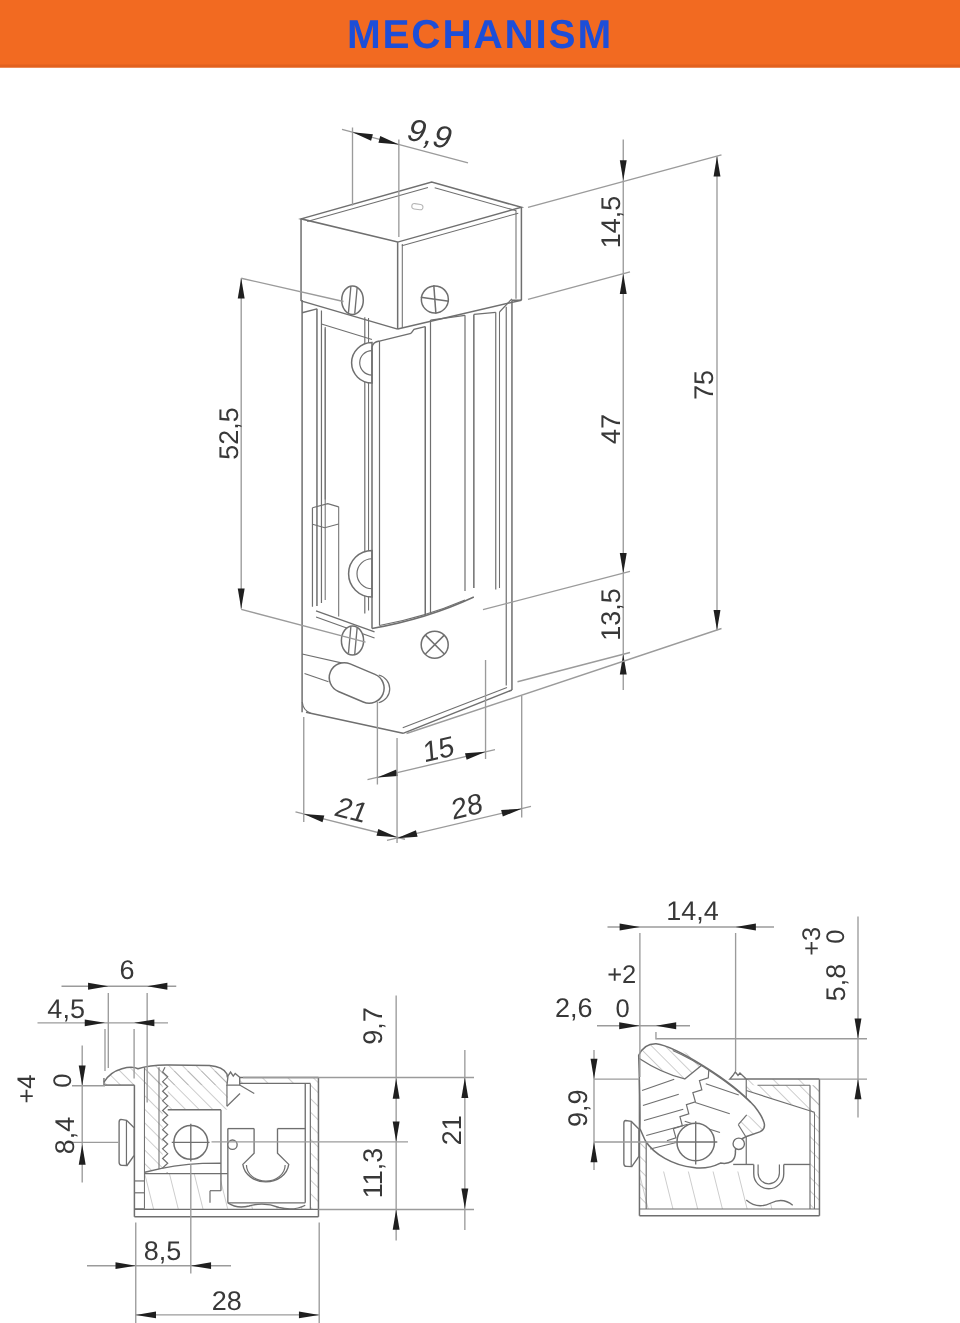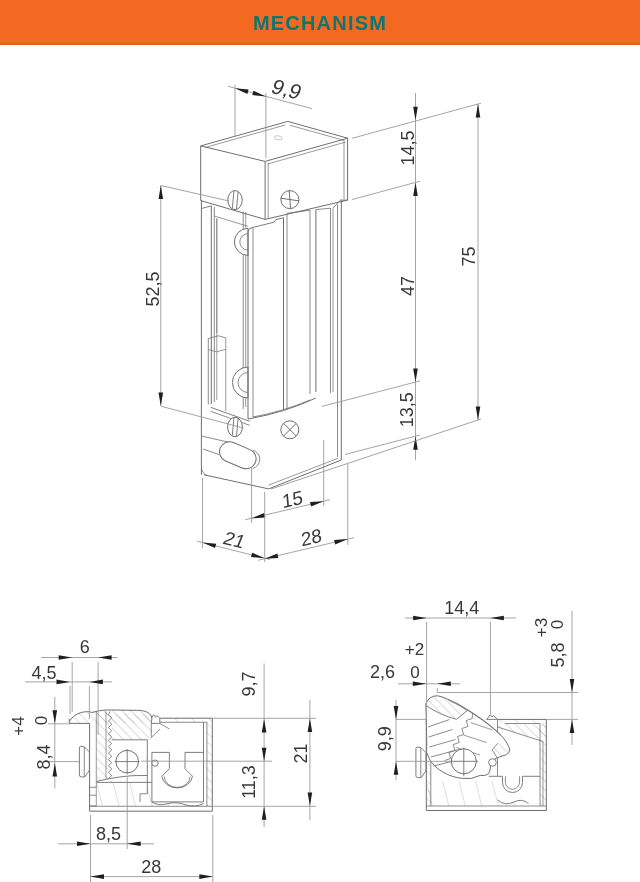--- a/index.html
+++ b/index.html
@@ -1,20 +1,20 @@
 <!DOCTYPE html>
 <html><head>
 <meta charset="utf-8">
 <style>
 html,body{margin:0;padding:0;background:#ffffff;}
 .page{position:relative;width:640px;height:882px;font-family:"Liberation Sans",sans-serif;overflow:hidden;}
 .hdr{position:absolute;left:0;top:0;width:640px;height:45px;background:#f26a21;}
 .hdr:after{content:"";position:absolute;left:0;bottom:0;width:640px;height:2px;background:#e2611e;}
 .hdrtxt{position:absolute;left:0;top:0;width:640px;height:47px;display:flex;align-items:center;justify-content:center;
- font-size:20px;font-weight:bold;letter-spacing:1.2px;color:#0f766e;}
+ font-size:27px;font-weight:bold;letter-spacing:1.2px;color:#1d4ed8;}
 svg{position:absolute;left:0;top:0;}
 </style>
 </head>
 <body>
 <div class="page">
 <div class="hdr"></div>
 <div class="hdrtxt">MECHANISM</div>
 <svg width="640" height="882" viewBox="0 0 640 882">
 <defs>
 <pattern id="h45" width="6.4" height="6.4" patternUnits="userSpaceOnUse" patternTransform="rotate(45)">

